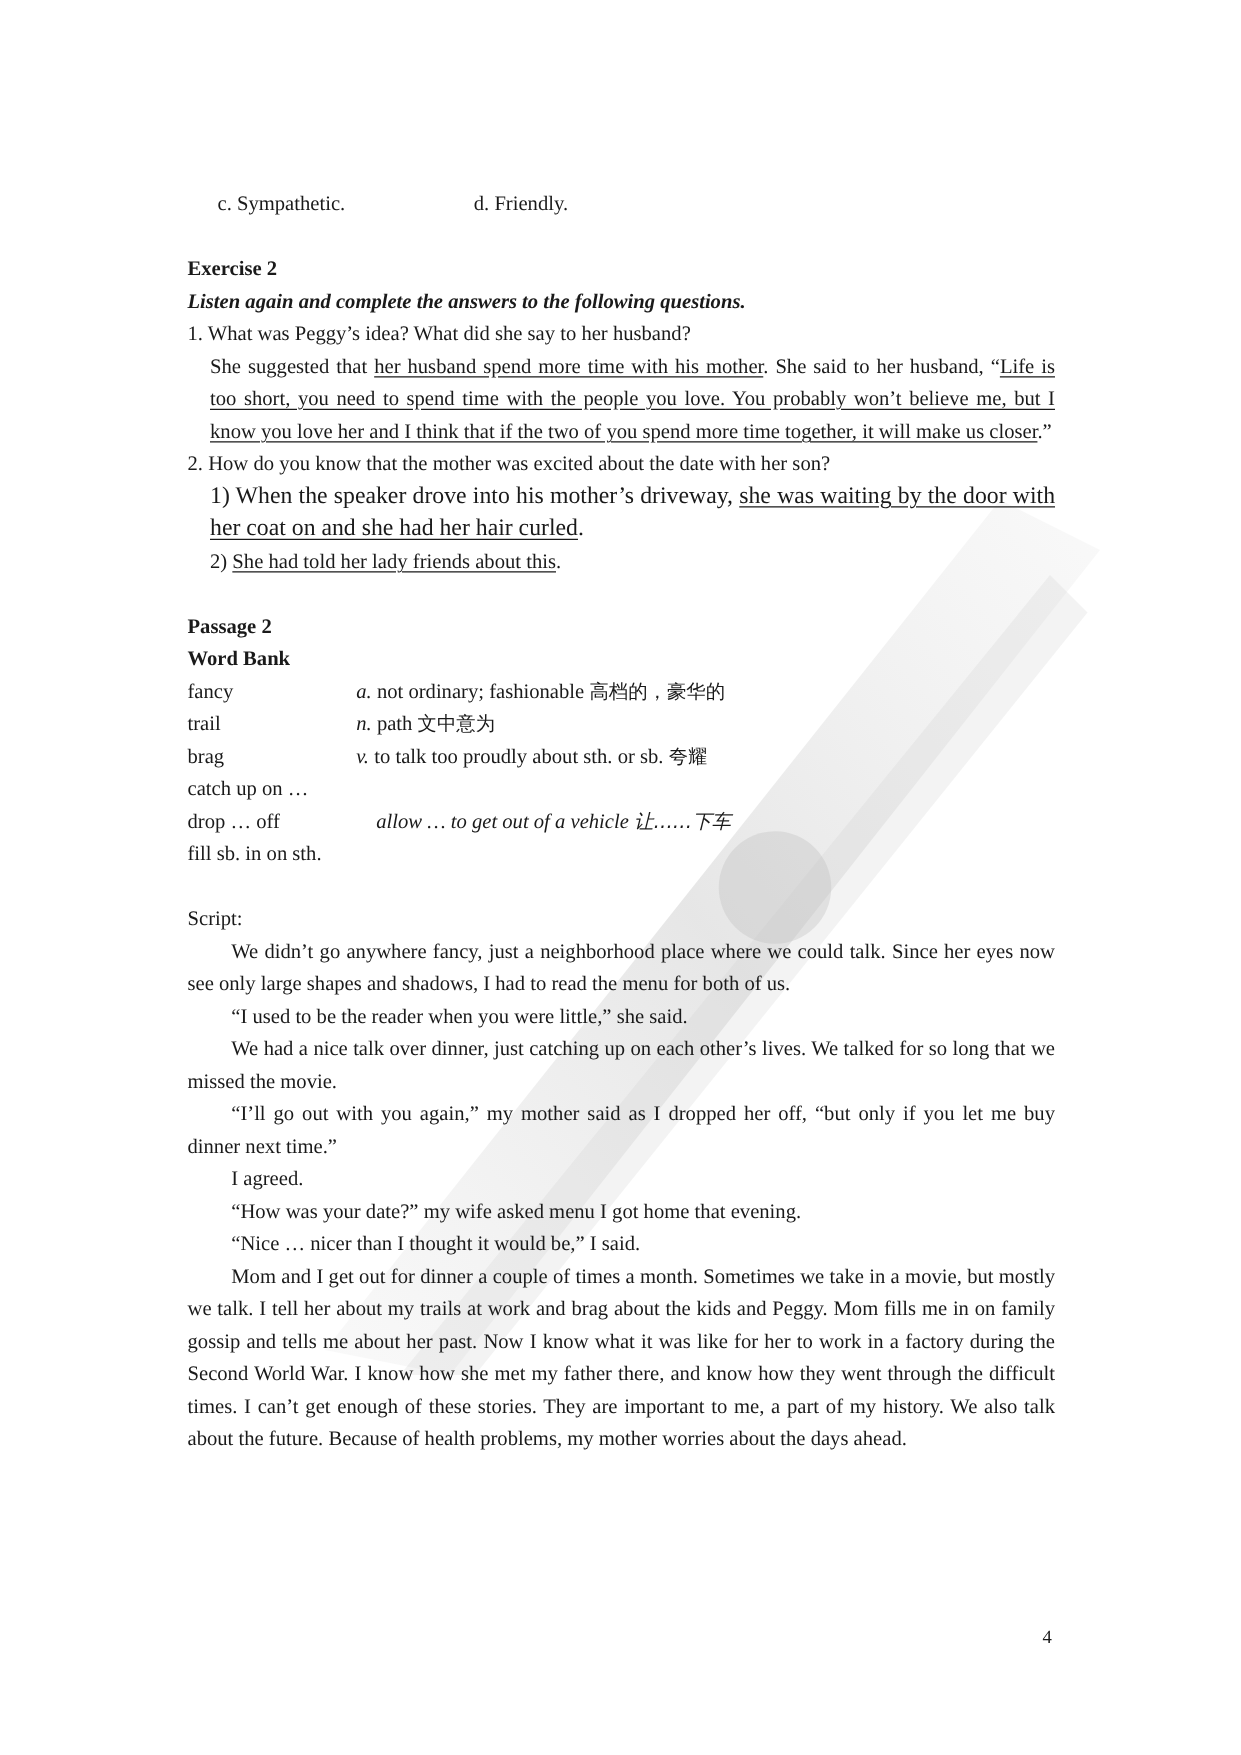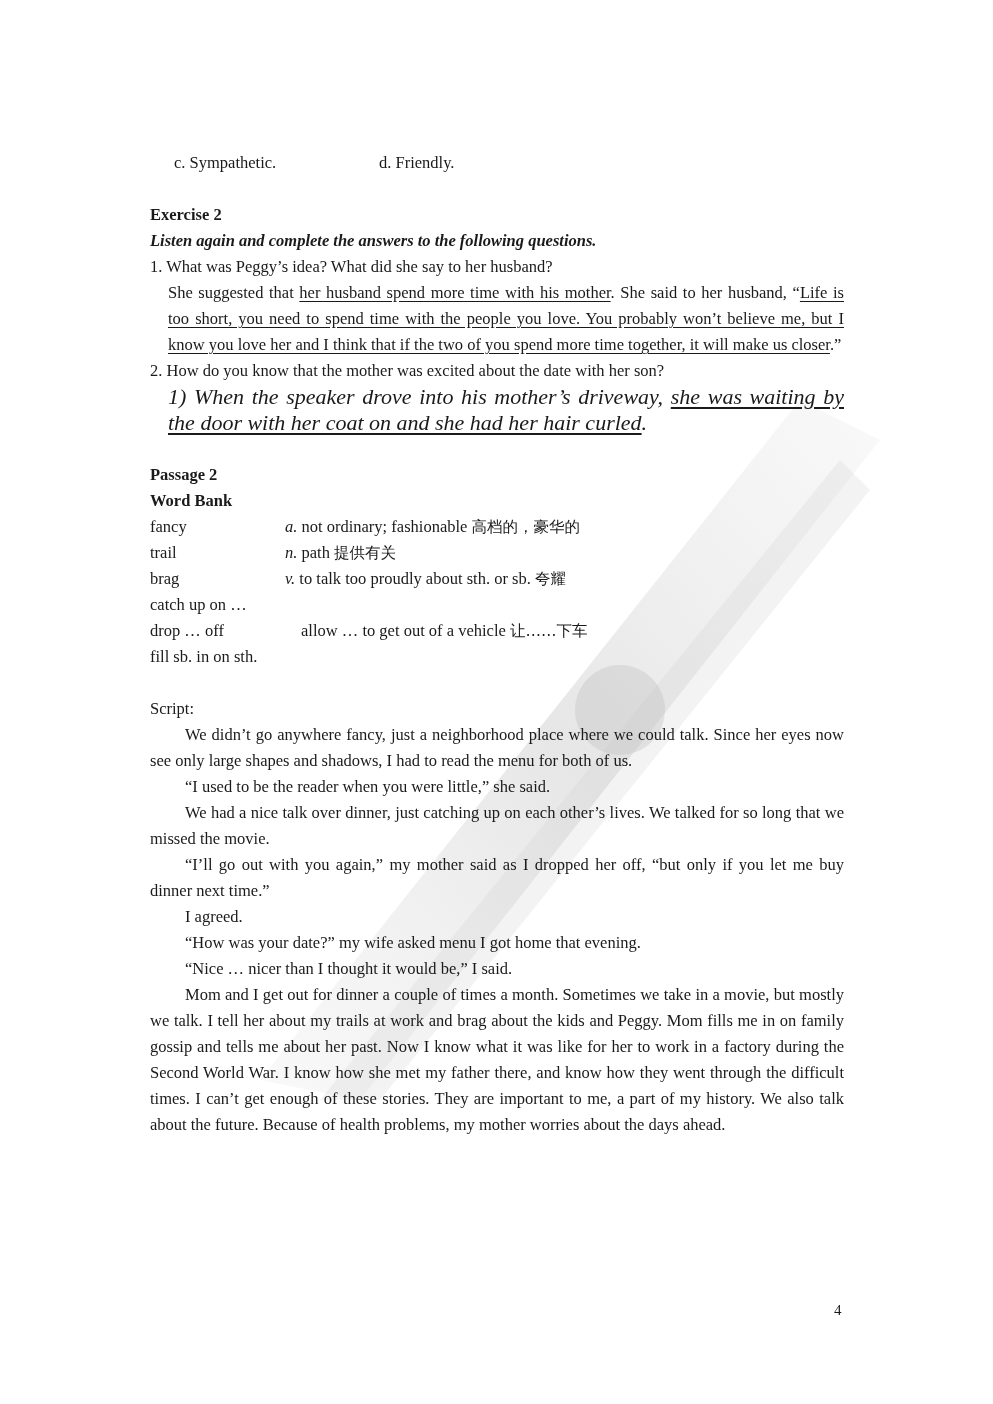--- a/index.html
+++ b/index.html
@@ -58,47 +58,50 @@
     </div>
     <div class="gap"></div>
 
     <div class="line bold">Exercise 2</div>
     <div class="line italic">Listen again and complete the answers to the following questions.</div>
     <div class="line">1. What was Peggy’s idea? What did she say to her husband?</div>
     <div class="indent1" style="font-size:16.5px;line-height:26px;text-align:justify;">
       <span>She suggested that </span><u>her husband spend more time with his mother</u><span>. She said to her husband, “</span><u>Life is too short, you need to spend time with the people you love. You probably won’t believe me, but I know you love her and I think that if the two of you spend more time together, it will make us closer</u><span>.”</span>
     </div>
     <div class="line">2. How do you know that the mother was excited about the date with her son?</div>
-    <div class="indent1" style="font-size:22px;line-height:26px;text-align:justify;font-style:italic;">
+    <div class="indent1" style="font-size:19px;line-height:26px;text-align:justify;">
       <span>1) When the speaker drove into his mother’s driveway, </span><u>she was waiting by the door with her coat on and she had her hair curled</u><span>.</span>
+    </div>
+    <div class="line indent1">
+      <span>2) </span><u>She had told her lady friends about this</u><span>.</span>
     </div>
     <div class="gap"></div>
 
     <div class="line bold">Passage 2</div>
     <div class="line bold">Word Bank</div>
 
     <div>
       <div class="wb-row">
         <span class="wb-term">fancy</span>
         <span class="wb-def"><i>a.</i><span> not ordinary; fashionable </span><span class="zh">高档的，豪华的</span></span>
       </div>
       <div class="wb-row">
         <span class="wb-term">trail</span>
-        <span class="wb-def"><i>n.</i><span> path </span><span class="zh">提供有关</span></span>
+        <span class="wb-def"><i>n.</i><span> path </span><span class="zh">文中意为</span></span>
       </div>
       <div class="wb-row">
         <span class="wb-term">brag</span>
         <span class="wb-def"><i>v.</i><span> to talk too proudly about sth. or sb. </span><span class="zh">夸耀</span></span>
       </div>
       <div class="wb-row">
         <span class="wb-term">catch up on …</span>
       </div>
       <div class="wb-row">
         <span class="wb-term">drop … off</span>
-        <span class="wb-def" style="padding-left:16px;"><span>allow … to get out of a vehicle </span><span class="zh">让……下车</span></span>
+        <span class="wb-def" style="padding-left:16px;font-style:italic;"><span>allow … to get out of a vehicle </span><span class="zh">让……下车</span></span>
       </div>
       <div class="wb-row">
         <span class="wb-term">fill sb. in on sth.</span>
       </div>
     </div>
     <div class="gap"></div>
 
     <div class="line">Script:</div>
     <div class="script">
       <p class="para-indent">We didn’t go anywhere fancy, just a neighborhood place where we could talk. Since her eyes now see only large shapes and shadows, I had to read the menu for both of us.</p>

